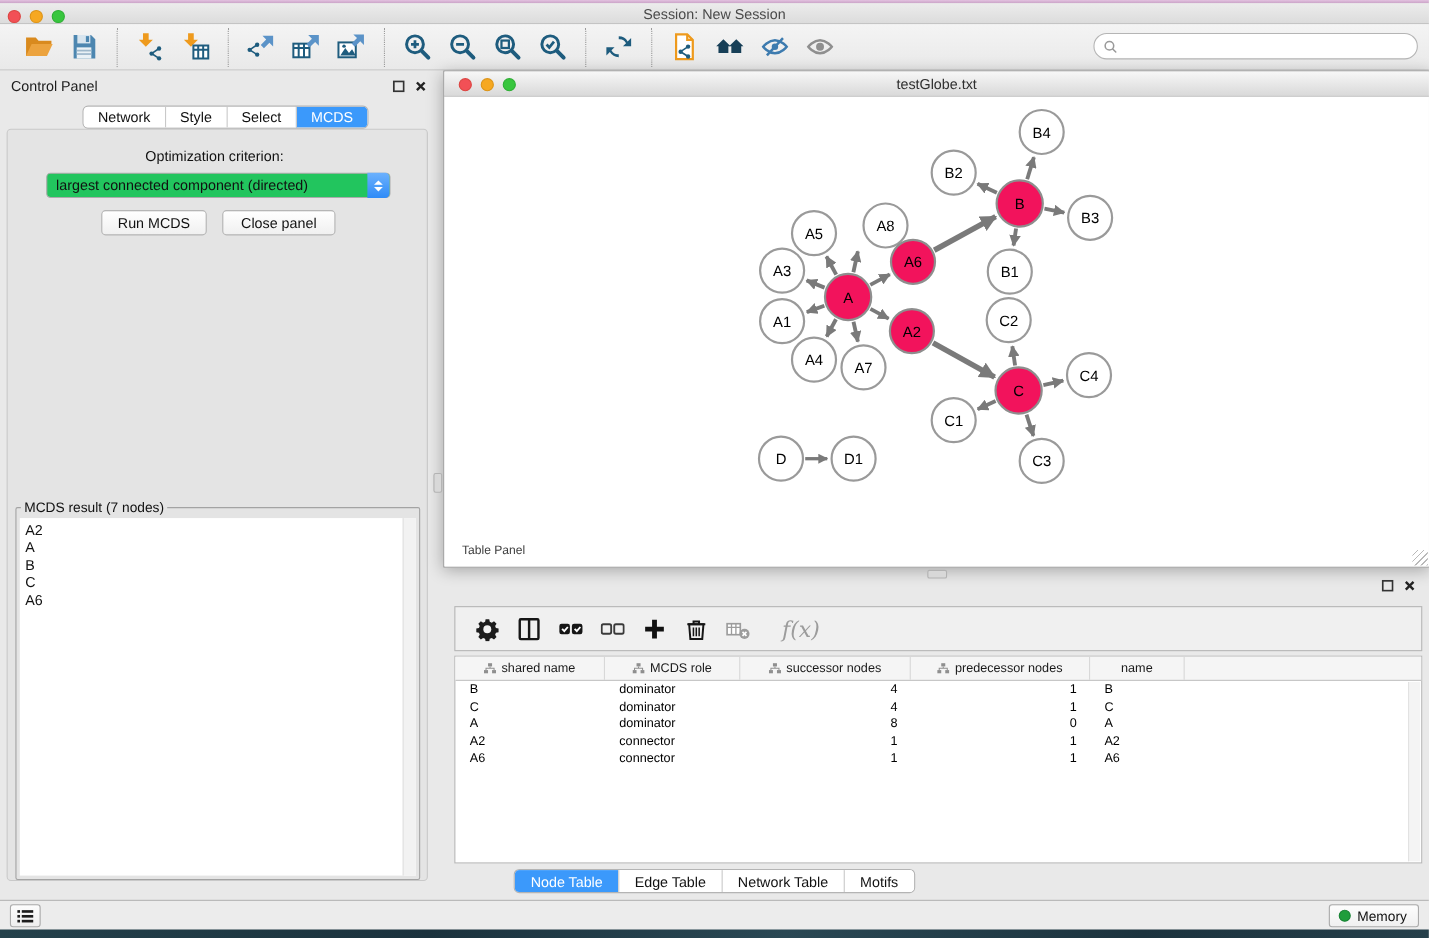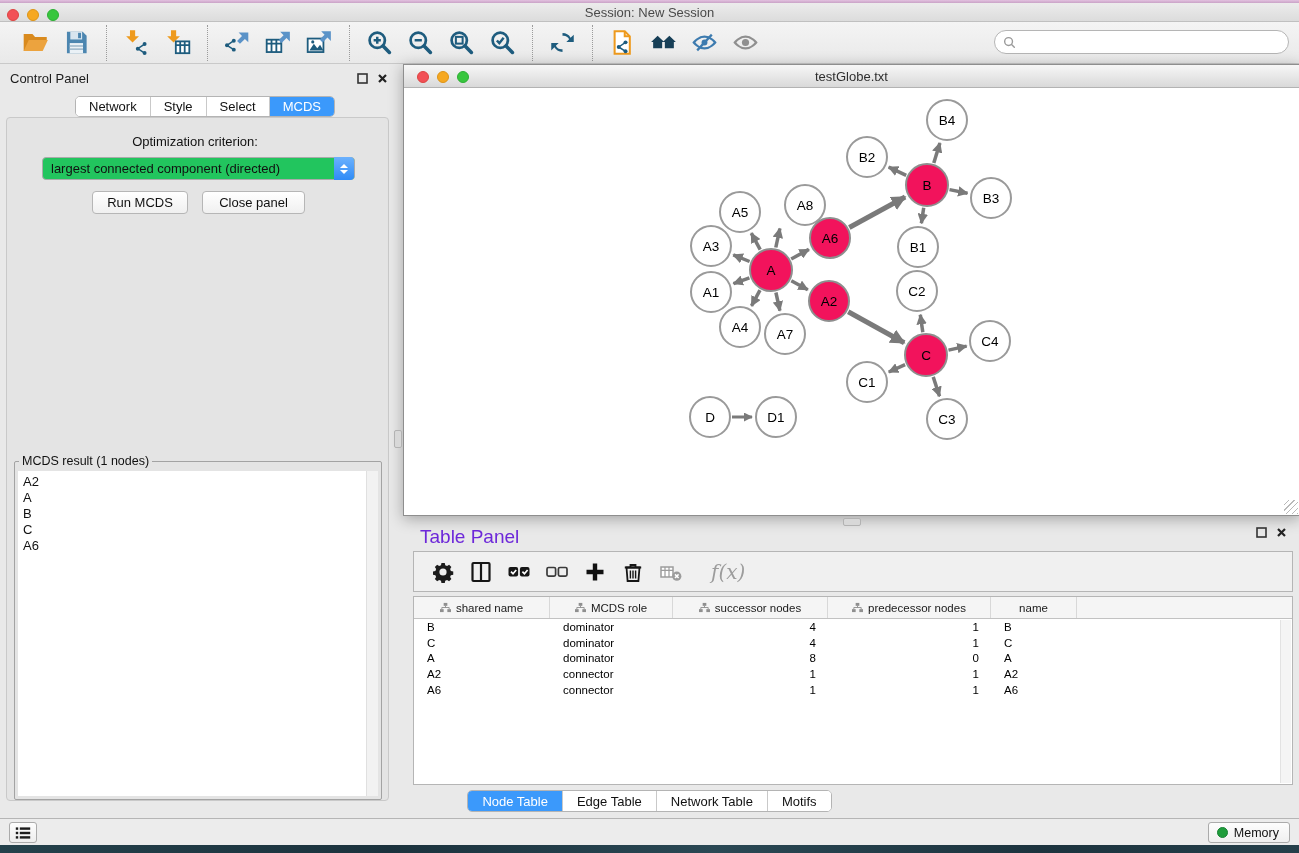--- a/index.html
+++ b/index.html
@@ -89,21 +89,21 @@
   .resize-grip { position:absolute; right:1px; bottom:1px; width:14px; height:14px;
     background:repeating-linear-gradient(135deg, transparent 0 3px, #b9b9b9 3px 4px); }
 
   
   .grip-v { position:absolute; left:394px; top:430px; width:8px; height:18px; background:#d8d8d8;
     border:1px solid #b2b2b2; border-radius:2px; }
   .grip-h { position:absolute; left:843px; top:518px; width:18px; height:8px; background:#d8d8d8;
     border:1px solid #b2b2b2; border-radius:2px; }
 
   
-  .tp-header { position:absolute; left:420px; top:526px; font-size:19px; color:#6d28d9; }
+  .tp-header { position:absolute; left:420px; top:495px; font-size:11px; color:#404040; }
   .tp-icons { left:1256px; top:527px; }
   .tp-toolbar { position:absolute; left:413px; top:551px; width:880px; height:41px;
     background:#f0f0f0; border:1px solid #b5b5b5; display:flex; align-items:center; padding-left:10px; }
   .tpt-btn { width:38px; height:36px; display:flex; align-items:center; justify-content:center; }
   .tpt-btn svg { width:22px; height:22px; }
   .fx-label { font-size:20px; color:#9c9c9c; font-family:"DejaVu Serif", serif; font-style:italic; padding-left:4px;margin-left:17px; }
   .tp-table { position:absolute; left:413px; top:596px; width:880px; height:189px;
     background:#fff; border:1px solid #b5b5b5; }
   .tbl-head { display:flex; height:22px; background:#f5f5f5; border-bottom:1px solid #c2c2c2; }
   .th { display:flex; align-items:center; justify-content:center; gap:5px; font-size:11.5px; color:#1a1a1a;
@@ -325,21 +325,21 @@
 <div class="dropdown">
   <span>largest connected component (directed)</span>
   <span class="dd-stepper">
       <i class="dd-up"></i>
       <i class="dd-down"></i>
     </span>
 </div>
 <button class="cp-btn btn-run">Run MCDS</button>
 <button class="cp-btn btn-close">Close panel</button>
 <div class="groupbox">
-  <div class="groupbox-title">MCDS result (1 nodes)</div>
+  <div class="groupbox-title">MCDS result (7 nodes)</div>
   <div class="listbox">
     <div class="inner" id="mcds-list">
         <div class="list-item">A2</div>
         <div class="list-item">A</div>
         <div class="list-item">B</div>
         <div class="list-item">C</div>
         <div class="list-item">A6</div>
       </div>
     <div class="track"></div>
   </div>

